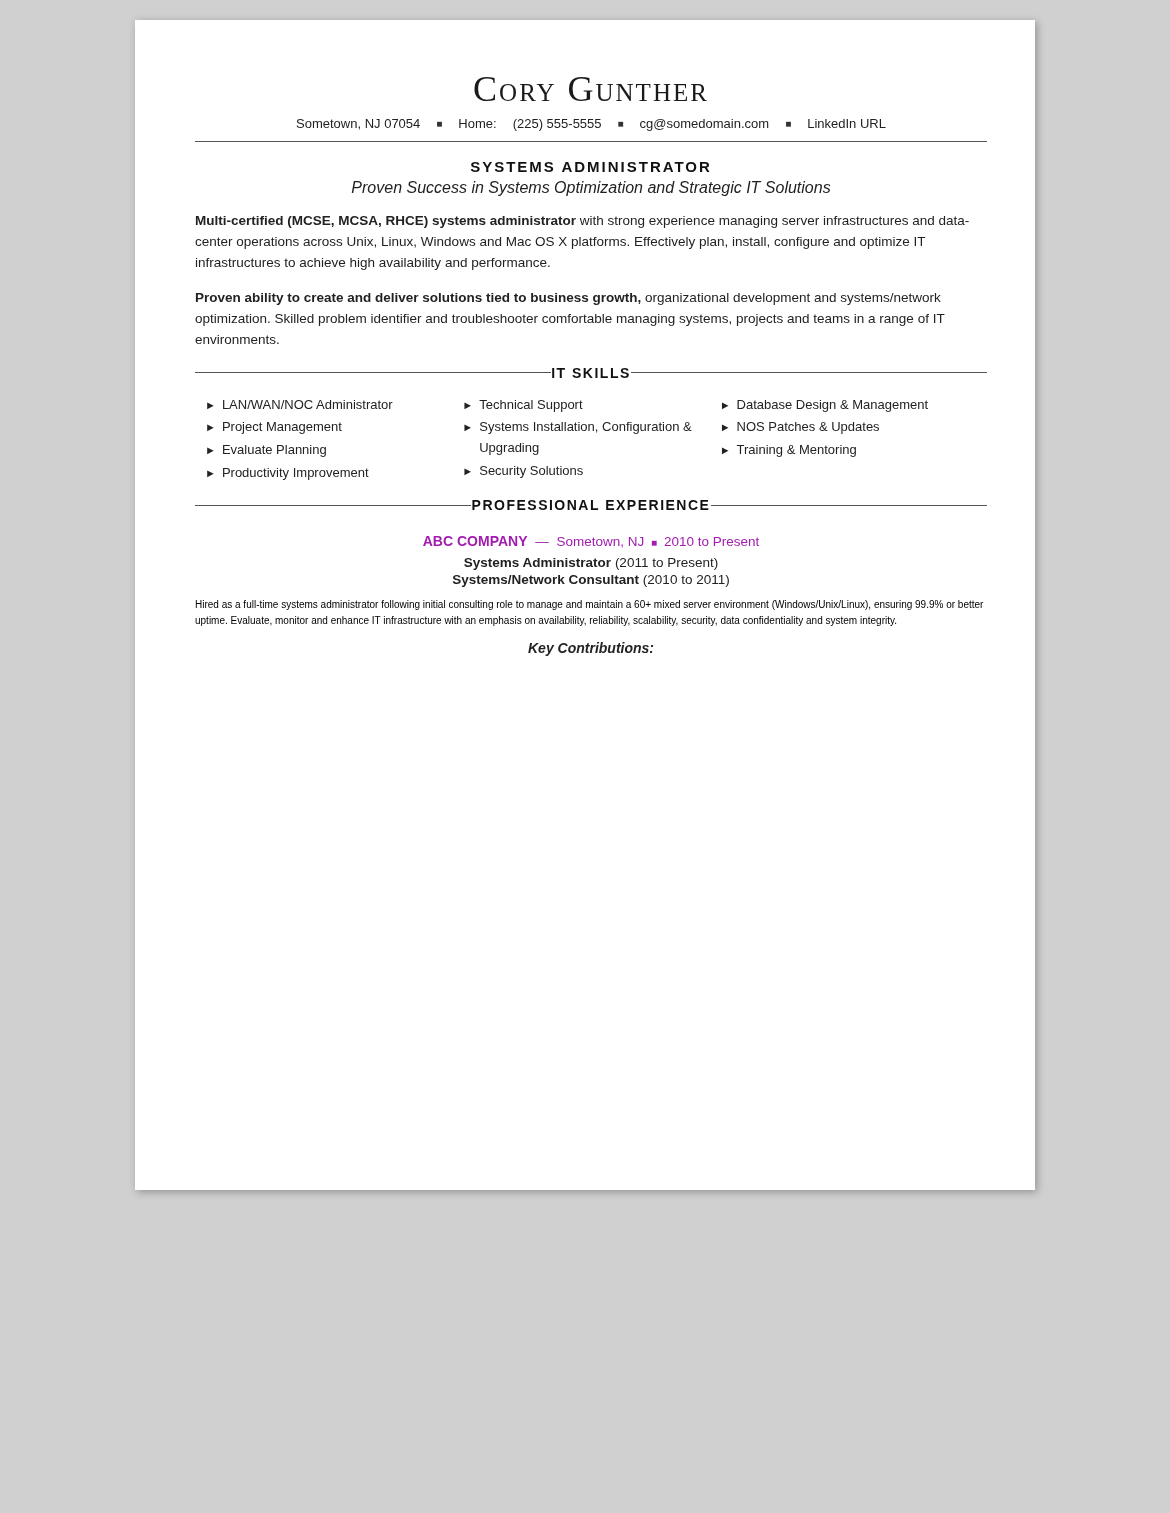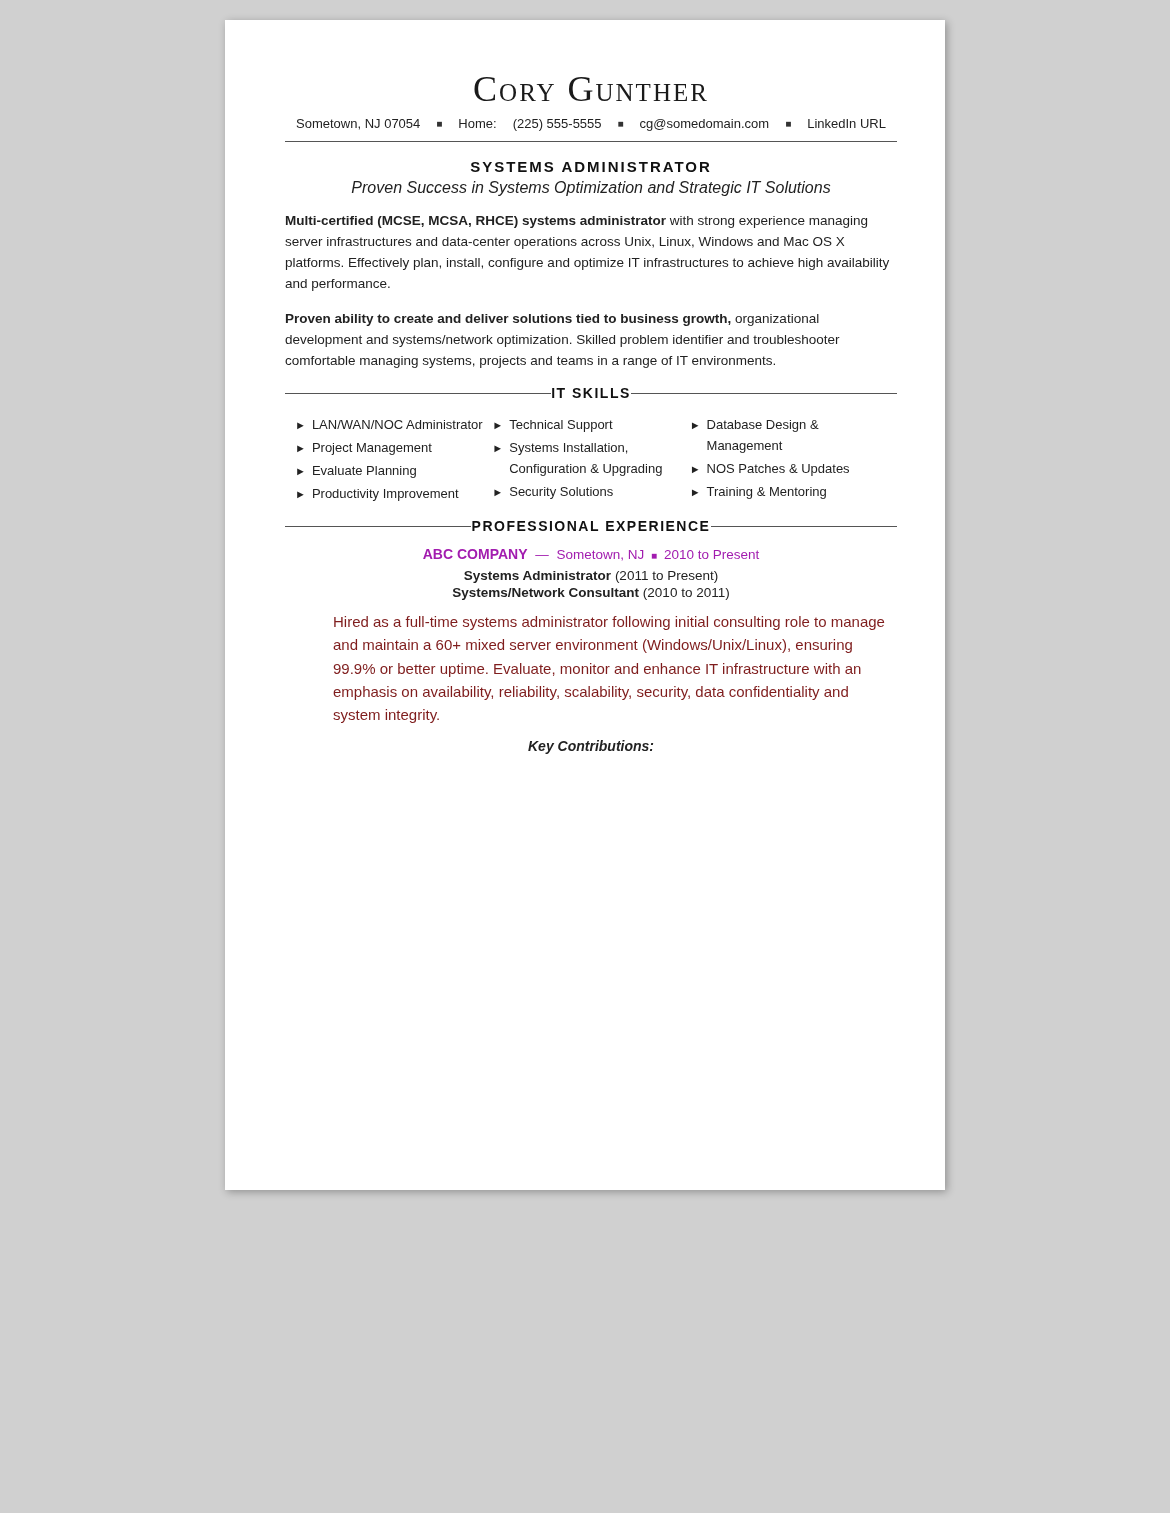--- a/index.html
+++ b/index.html
@@ -13,21 +13,21 @@
       display: flex;
       justify-content: center;
       align-items: flex-start;
       min-height: 100vh;
       padding: 20px;
       font-family: Arial, sans-serif;
     }
 
     .page {
       background: #ffffff;
-      width: 720px;
+      width: 900px;
       min-height: 1170px;
       padding: 48px 48px 60px 60px;
       box-shadow: 2px 2px 8px rgba(0,0,0,0.3);
     }
 
     .header {
       text-align: center;
       margin-bottom: 6px;
     }
 
@@ -144,21 +144,21 @@
     }
 
     .prof-exp-section {
       margin-top: 10px;
     }
 
     .prof-exp-header-row {
       display: flex;
       align-items: center;
       gap: 1px;
-      margin-bottom: 10px;
+      margin-bottom: 18px;
     }
 
     .prof-exp-line {
       flex: 1;
       border-top: 1.5px solid #555;
     }
 
     .prof-exp-title {
       font-weight: bold;
       font-size: 14px;
@@ -196,26 +196,25 @@
       font-size: 13.5px;
       color: #222;
       margin-bottom: 2px;
     }
 
     .role-bold {
       font-weight: bold;
     }
 
     .job-description {
-      font-size: 15px;
-      color: #7f1d1d;
+      font-size: 10px;
+      color: #000000;
       line-height: 1.55;
       margin-top: 10px;
       margin-bottom: 12px;
-      margin-left: 48px;
     }
 
     .key-contributions {
       text-align: center;
       font-size: 14px;
       font-weight: bold;
       font-style: italic;
       color: #222;
       margin-top: 8px;
     }

